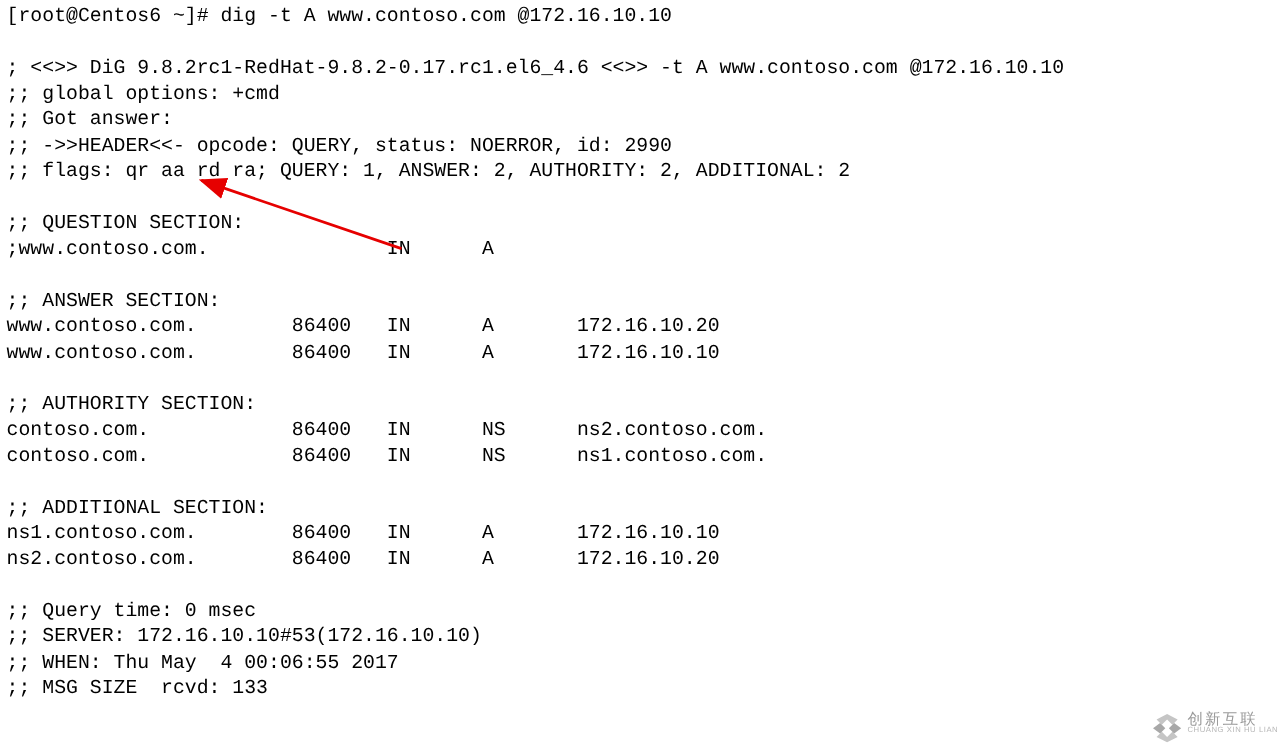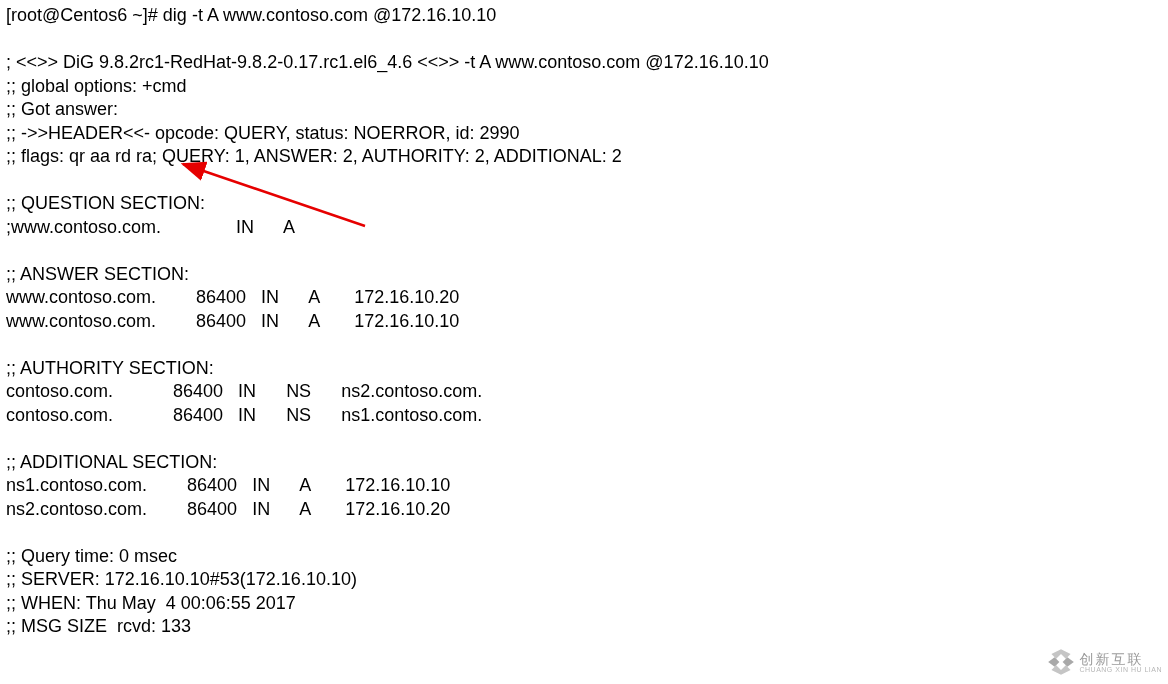--- a/index.html
+++ b/index.html
@@ -11,34 +11,33 @@
     font-family: "Consolas", "Menlo", "Courier New", monospace;
     font-size: 18px;
     line-height: 23.5px;
     color: #000000;
     overflow: hidden;
   }
   pre {
     margin: 0;
     padding: 4px 18px 0 6px;
     white-space: pre;
-    font-family: Liberation Sans, sans-serif;
+    font-family: Liberation Mono, monospace;
   }
   .arrow-svg {
     position: absolute;
     left: 175px;
     top: 156px;
     pointer-events: none;
   }
   .watermark {
     position: absolute;
     right: 6px;
     bottom: 6px;
     display: flex;
-    align-items: center;
     gap: 2px;
     opacity: 0.85;
   }
   .watermark-logo {
     width: 32px;
     height: 32px;
   }
   .watermark-text {
     display: flex;
     flex-direction: column;

